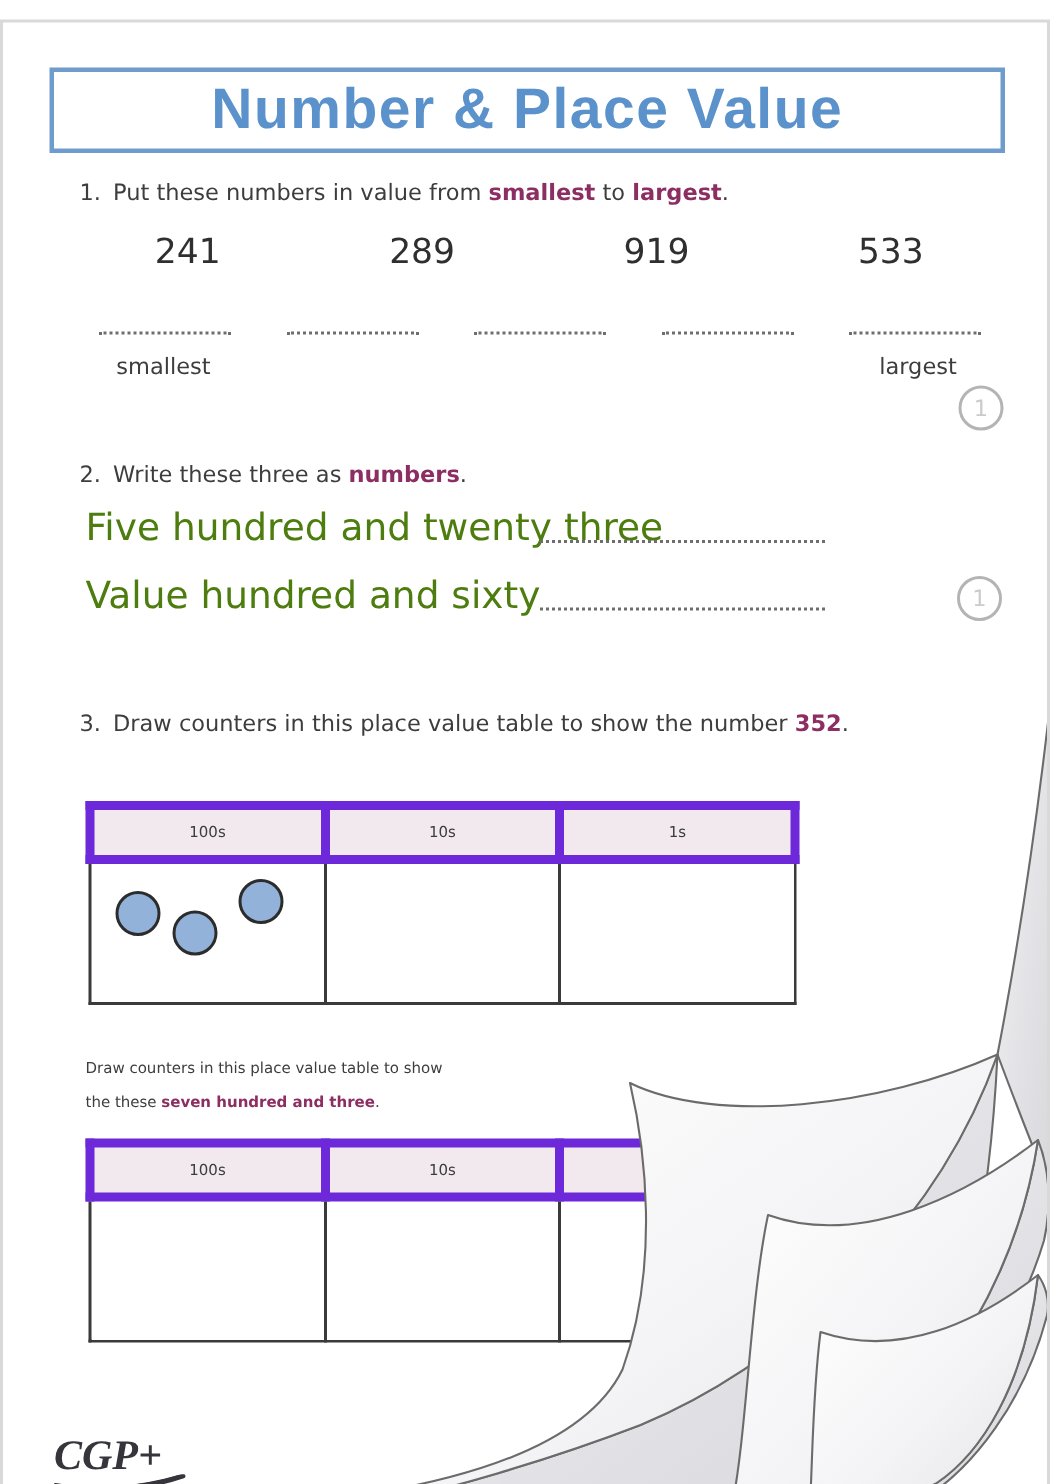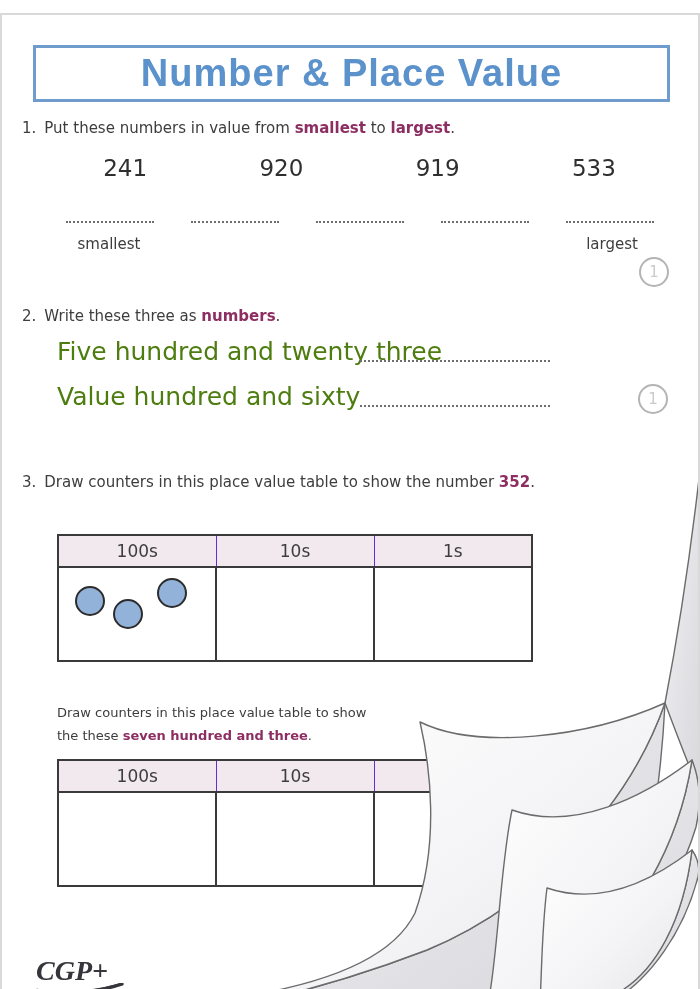--- a/index.html
+++ b/index.html
@@ -11,21 +11,21 @@
   
   .title-box{
     position:absolute; left:31px; top:30px; width:631px; height:51px;
     border:3px solid #6f9ccd; display:flex; align-items:center; justify-content:center;
   }
   .title-text{
     font-family:"Liberation Sans", sans-serif; font-weight:bold; font-size:38px;
     color:#5b92cb; letter-spacing:1px; white-space:nowrap;
   }
   
-  .q-row{position:absolute; left:20px; font-size:15px; line-height:19px; white-space:nowrap;}
+  .q-row{position:absolute; left:51px; font-size:15px; line-height:19px; white-space:nowrap;}
   .q-num{display:inline-block; margin-right:8px;}
   .bold-purple{color:#8d2e62; font-weight:bold;}
   
   .num-row{position:absolute; left:45px; top:140px; width:625px; display:flex;}
   .num-cell{flex:1; text-align:center; font-size:23px; color:#2f2f2f;}
   .ans-row{position:absolute; left:45px; top:192px; width:625px; display:flex;}
   .ans-cell{flex:1; display:flex; justify-content:center;}
   .dotted{border-bottom:2px dotted #6e6e6e; height:14px;}
   .dotted.w88{width:88px;}
   .dotted.w190{width:190px;}
@@ -37,29 +37,29 @@
   }
   
   .word-line{position:absolute; left:55px; font-size:25px; color:#4d7c0f; white-space:nowrap;}
   .word-ans{position:absolute; left:358px;}
   
   .pv-table{
     position:absolute; left:55px; width:476px; border:2px solid #3a3a3a;
     border-collapse:collapse; table-layout:fixed; background:#fff;
   }
   .pv-table th{
-    background:#f2e9ee; border:1px solid #6d28d9; height:28px;
-    font-size:17px; font-weight:normal; color:#3d3d3d; text-align:center;
+    background:#f2e9ee; border:6px solid #6d28d9; height:28px;
+    font-size:10px; font-weight:normal; color:#3d3d3d; text-align:center;
   }
   .pv-table td{border:2px solid #3a3a3a; height:90px; background:#fff; position:relative;}
   .counter{
     position:absolute; width:30px; height:30px; border-radius:50%;
     background:#93b2d9; border:2px solid #2c2c2c; box-sizing:border-box;
   }
-  .prompt2{position:absolute; left:55px; top:686px; width:360px; font-size:13px; line-height:23px;}
+  .prompt2{position:absolute; left:55px; top:686px; width:360px; font-size:10px; line-height:23px;}
   
   .curl{position:absolute; left:250px; top:420px; width:450px; height:569px; z-index:5;}
   
   .logo{position:absolute; left:34px; top:940px; z-index:6; width:110px;}
   .logo-text{
     font-family:"Liberation Serif", serif; font-style:italic; font-weight:bold;
     font-size:28px; color:#35353b; letter-spacing:0px;
   }
   .logo-swoosh{display:block; margin-top:-4px;}
 </style>
@@ -71,21 +71,21 @@
   <div class="title-box">
     <span class="title-text">Number &amp; Place Value</span>
   </div>
 
   <div class="q-row" style="top:104px;">
     <span class="q-num">1.</span><span>Put these numbers in value from </span><span class="bold-purple">smallest</span><span> to </span><span class="bold-purple">largest</span><span>.</span>
   </div>
 
   <div class="num-row">
     <div class="num-cell">241</div>
-    <div class="num-cell">920</div>
+    <div class="num-cell">289</div>
     <div class="num-cell">919</div>
     <div class="num-cell">533</div>
   </div>
 
   <div class="ans-row">
     <div class="ans-cell">
         <div class="dotted w88"></div>
       </div>
     <div class="ans-cell">
         <div class="dotted w88"></div>

